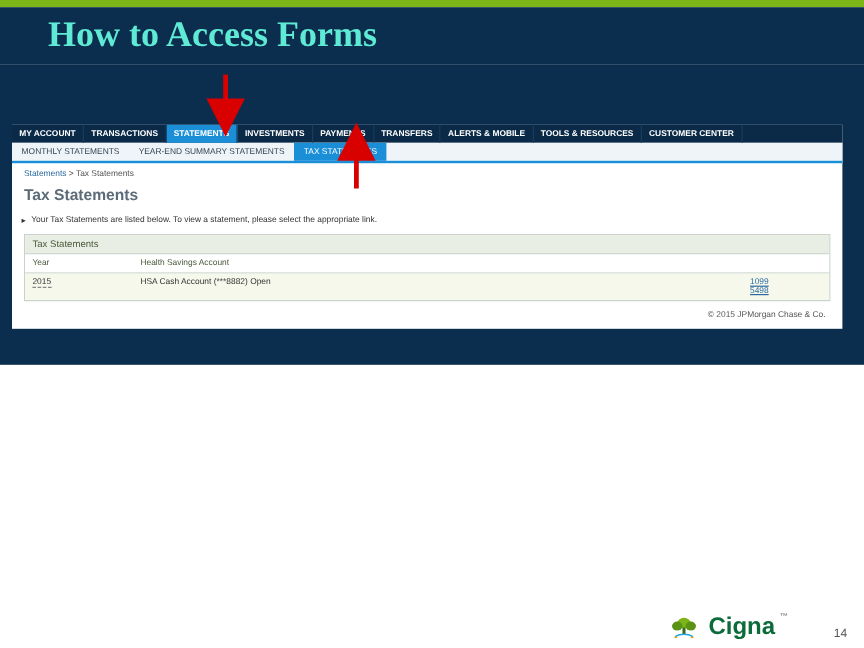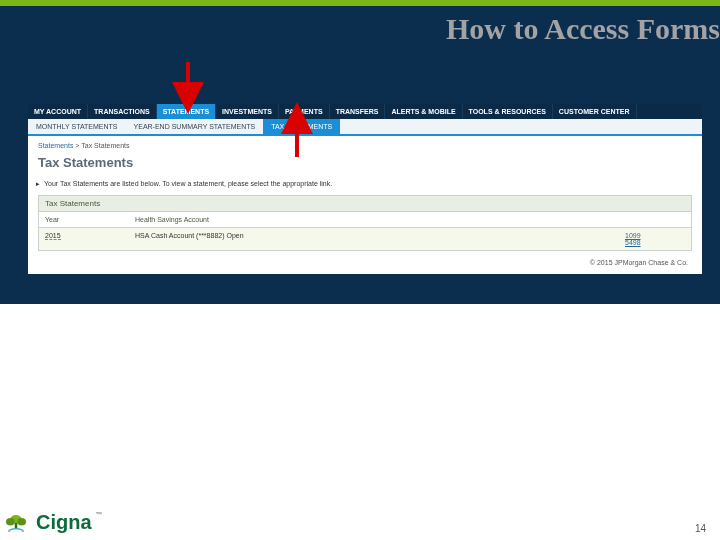--- a/index.html
+++ b/index.html
@@ -11,36 +11,36 @@
     overflow: hidden;
   }
   .green-bar { height: 6px; background: #7cb518; }
   .slide-title {
     background: #0b2e4f;
     color: #fff;
     padding: 6px 0 8px 0;
     position: relative;
   }
   .slide-title h1 {
-    color: #a3a3a3;
+    color: #5eead4;
     font-size: 30px;
     font-weight: bold;
-    text-align: right;
+    text-align: left;
     font-family: "Times New Roman", serif;
     margin-left: 40px;
   }
   .arrows {
     position: absolute;
     top: 52px; left: 0; width: 720px; height: 170px;
     pointer-events: none;
     z-index: 20;
   }
   .screenshot-wrap {
     background: #0b2e4f;
-    padding: 50px 18px 30px 28px;
+    padding: 50px 18px 30px 10px;
   }
   .screenshot {
     background: #fff;
     font-size: 8px;
     color: #333;
     padding: 0 0 8px 0;
   }
   .nav-primary {
     display: flex;
     background: #0a2a48;
@@ -120,21 +120,21 @@
   .copyright {
     text-align: right;
     font-size: 7px;
     color: #555;
     padding: 4px 14px 0 0;
   }
   .footer {
     position: absolute;
     bottom: 0; left: 0; right: 0;
     display: flex;
-    justify-content: space-between;
+    justify-content: flex-end;
     align-items: flex-end;
     padding: 6px 14px 6px 0;
     gap: 14px;
   }
   .brand {
     display: flex;
     align-items: center;
     gap: 4px;
     color: #0b6b3a;
     font-size: 20px;

